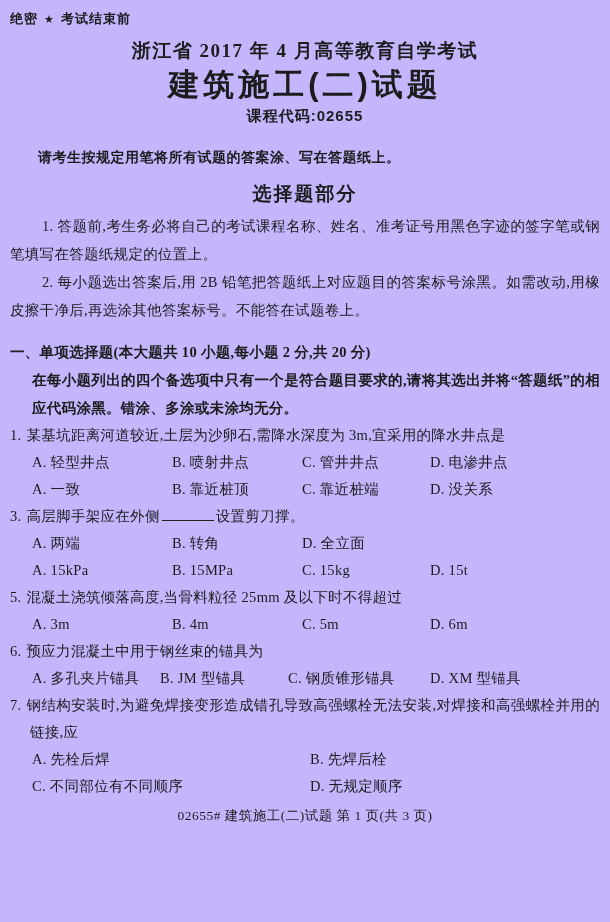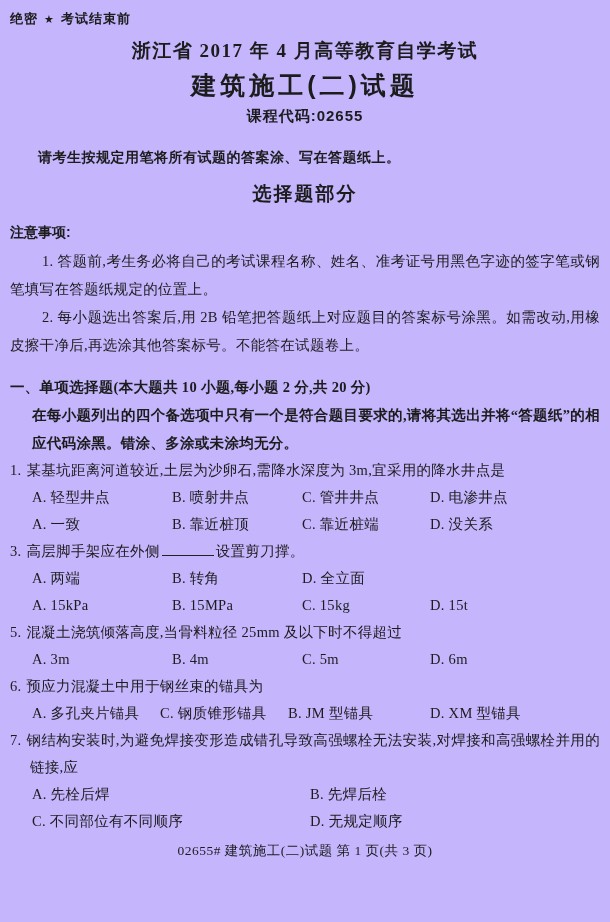--- a/index.html
+++ b/index.html
@@ -33,21 +33,21 @@
     font-weight: bold;
     font-size: 19px;
     letter-spacing: 1.5px;
     line-height: 25px;
   }
   .paper-title {
     margin-top: 5px;
     text-align: center;
     font-family: "Liberation Sans", "DejaVu Sans", sans-serif;
     font-weight: bold;
-    font-size: 25px;
+    font-size: 31px;
     letter-spacing: 4px;
     line-height: 34px;
   }
   .course-code {
     margin-top: 4px;
     text-align: center;
     font-family: "Liberation Sans", "DejaVu Sans", sans-serif;
     font-weight: bold;
     font-size: 15px;
     line-height: 20px;
@@ -145,21 +145,20 @@
   </div>
 
   <div class="session-title">浙江省 2017 年 4 月高等教育自学考试</div>
   <div class="paper-title">建筑施工(二)试题</div>
   <div class="course-code">课程代码:02655</div>
 
   <div class="notice">请考生按规定用笔将所有试题的答案涂、写在答题纸上。</div>
 
   <div class="section-title">选择题部分</div>
 
-  <div class="notes-head">注意事项:</div>
   <p class="para">1. 答题前,考生务必将自己的考试课程名称、姓名、准考证号用黑色字迹的签字笔或钢笔填写在答题纸规定的位置上。</p>
   <p class="para">2. 每小题选出答案后,用 2B 铅笔把答题纸上对应题目的答案标号涂黑。如需改动,用橡皮擦干净后,再选涂其他答案标号。不能答在试题卷上。</p>
 
   <div class="part-head">一、单项选择题(本大题共 10 小题,每小题 2 分,共 20 分)</div>
   <div class="part-instr">在每小题列出的四个备选项中只有一个是符合题目要求的,请将其选出并将“答题纸”的相应代码涂黑。错涂、多涂或未涂均无分。</div>
 
   <div class="q">
     <div class="qline qtext">
       <span class="qnum">1.</span><span>某基坑距离河道较近,土层为沙卵石,需降水深度为 3m,宜采用的降水井点是</span>
     </div>
@@ -211,22 +210,22 @@
       <span class="opt">D. 6m</span>
     </div>
   </div>
 
   <div class="q">
     <div class="qline qtext">
       <span class="qnum">6.</span><span>预应力混凝土中用于钢丝束的锚具为</span>
     </div>
     <div class="qline opts g4b">
       <span class="opt">A. 多孔夹片锚具</span>
+      <span class="opt">B. JM 型锚具</span>
       <span class="opt">C. 钢质锥形锚具</span>
-      <span class="opt">B. JM 型锚具</span>
       <span class="opt">D. XM 型锚具</span>
     </div>
   </div>
 
   <div class="q">
     <div class="qline qtext hang">
       <span class="qnum">7.</span><span>钢结构安装时,为避免焊接变形造成错孔导致高强螺栓无法安装,对焊接和高强螺栓并用的链接,应</span>
     </div>
     <div class="qline opts g2">
       <span class="opt">A. 先栓后焊</span>

